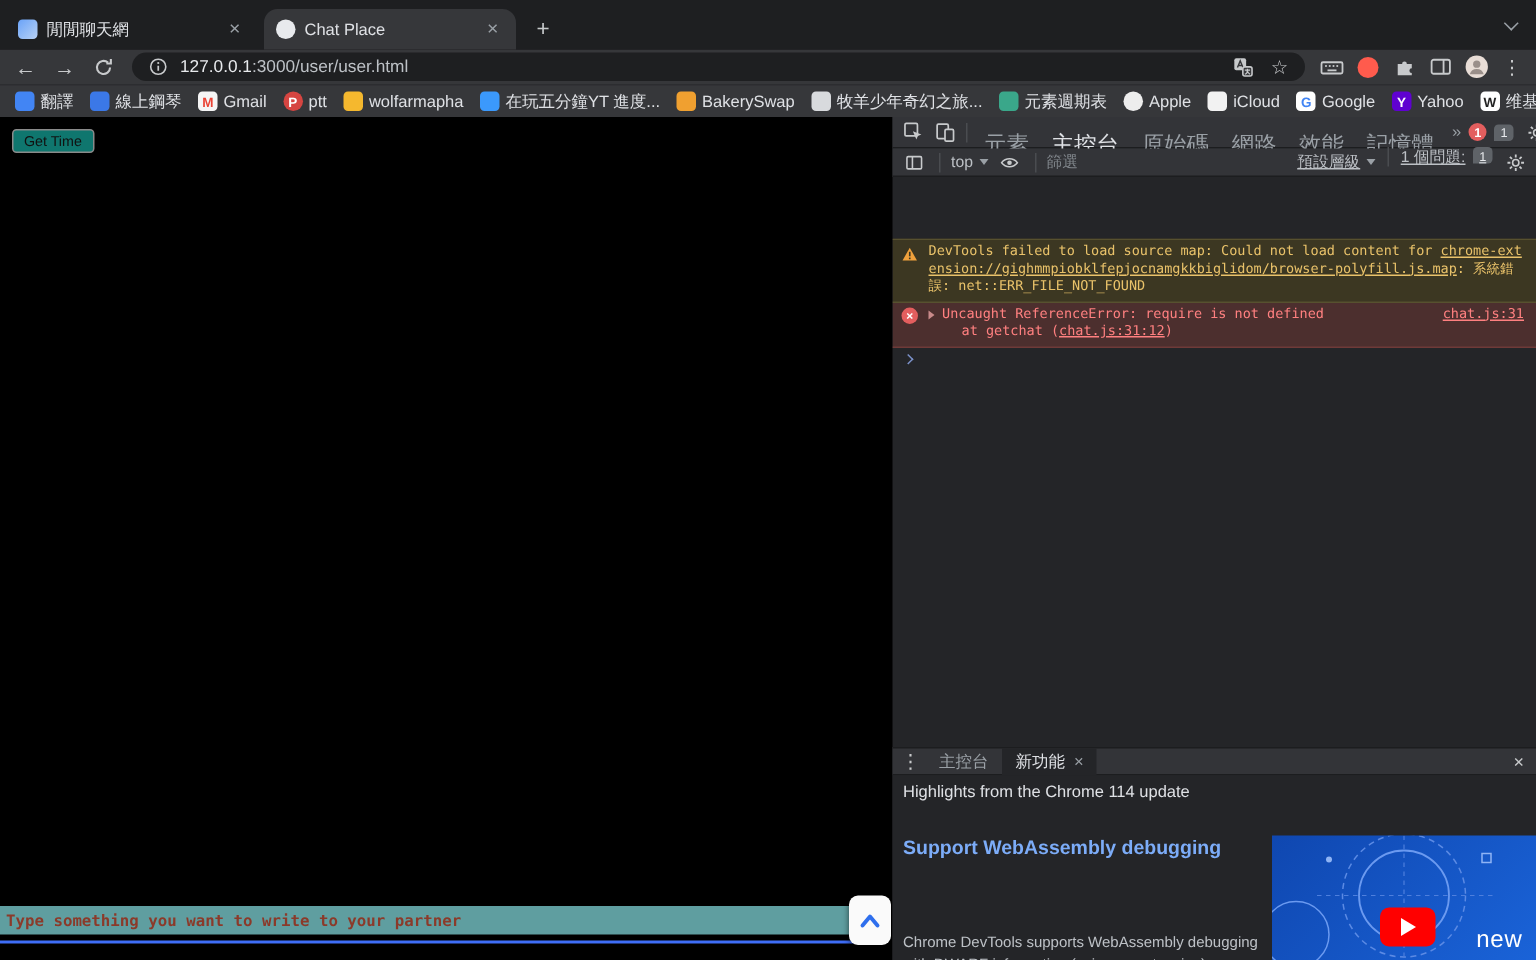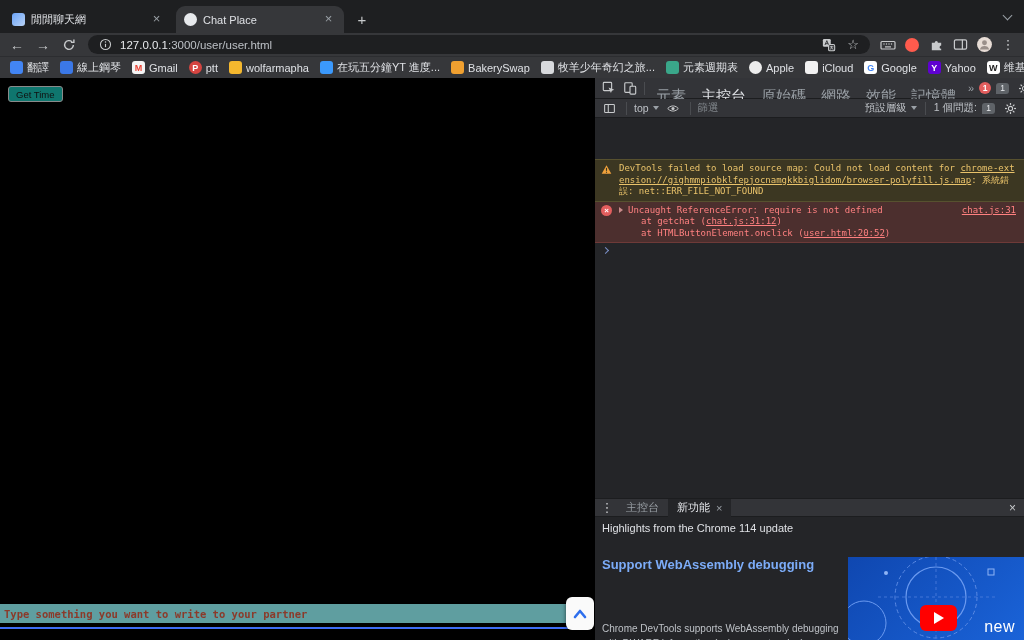--- a/index.html
+++ b/index.html
@@ -76,21 +76,21 @@
            display:flex;align-items:center;justify-content:center;}
   .bubble{min-width:13px;height:11px;border-radius:3px 3px 3px 0;background:#5f6368;color:#e8eaed;font-size:8.5px;
           display:flex;align-items:center;justify-content:center;padding:0 2px;}
 
   .console-toolbar{position:absolute;left:0;top:21px;right:0;height:19px;background:#333438;border-bottom:1px solid #1c1d1f;
                    display:flex;align-items:center;padding:0 4px;gap:4px;font-size:10.5px;color:#bdc1c6;}
   .caret-down{width:0;height:0;border-left:3.5px solid transparent;border-right:3.5px solid transparent;
               border-top:4px solid #9aa0a6;display:inline-block;margin-left:4px;}
   .drop{display:flex;align-items:center;flex:0 0 auto;}
   .filter-ph{color:#80868b;flex:1;}
-  .ct-right{margin-left:auto;display:flex;align-items:center;gap:5px;flex:0 0 auto;}
+  .ct-right{margin-left:auto;display:flex;gap:5px;flex:0 0 auto;text-decoration:underline;}
 
   .console{position:absolute;left:0;top:41px;right:0;height:379px;overflow:hidden;
            font-family:"DejaVu Sans Mono","Liberation Mono",monospace;font-size:9px;line-height:11.5px;margin-top:40px;}
   .cmsg{position:relative;padding:3px 8px 3px 24px;border-bottom:1px solid;}
   .cmsg.warn{background:#3c3722;border-color:#57512f;color:#e9c26a;border-top:1px solid #57512f;}
   .cmsg.err{background:#4c2f2e;border-color:#6e3a38;color:#ff8080;}
   .micon{position:absolute;left:6px;top:3.5px;}
   .err-circ{width:11px;height:11px;border-radius:50%;background:#e35e5e;color:#fff;font-size:8px;font-weight:bold;
             display:flex;align-items:center;justify-content:center;font-family:"Liberation Sans",sans-serif;}
   .clink{text-decoration:underline;cursor:pointer;word-break:break-all;}
@@ -380,21 +380,20 @@
       <div class="cmsg err">
         <span class="micon">
             <span class="err-circ">×</span>
           </span>
         <div class="err-top">
           <span class="expander"></span>
           <span>Uncaught ReferenceError: require is not defined</span>
           <span class="clink src-right">chat.js:31</span>
         </div>
         <div class="stack-line"><span>at getchat (</span><span class="clink">chat.js:31:12</span><span>)</span></div>
-        <div class="stack-line"><span>at HTMLButtonElement.onclick (</span><span class="clink">user.html:20:52</span><span>)</span></div>
       </div>
       <div class="prompt">
         <span class="prompt-chev"></span>
       </div>
     </div>
 
     <div class="drawerbar">
       <span class="dt-ic kebab">⋮</span>
       <span class="dtab">主控台</span>
       <span class="dtab active">

